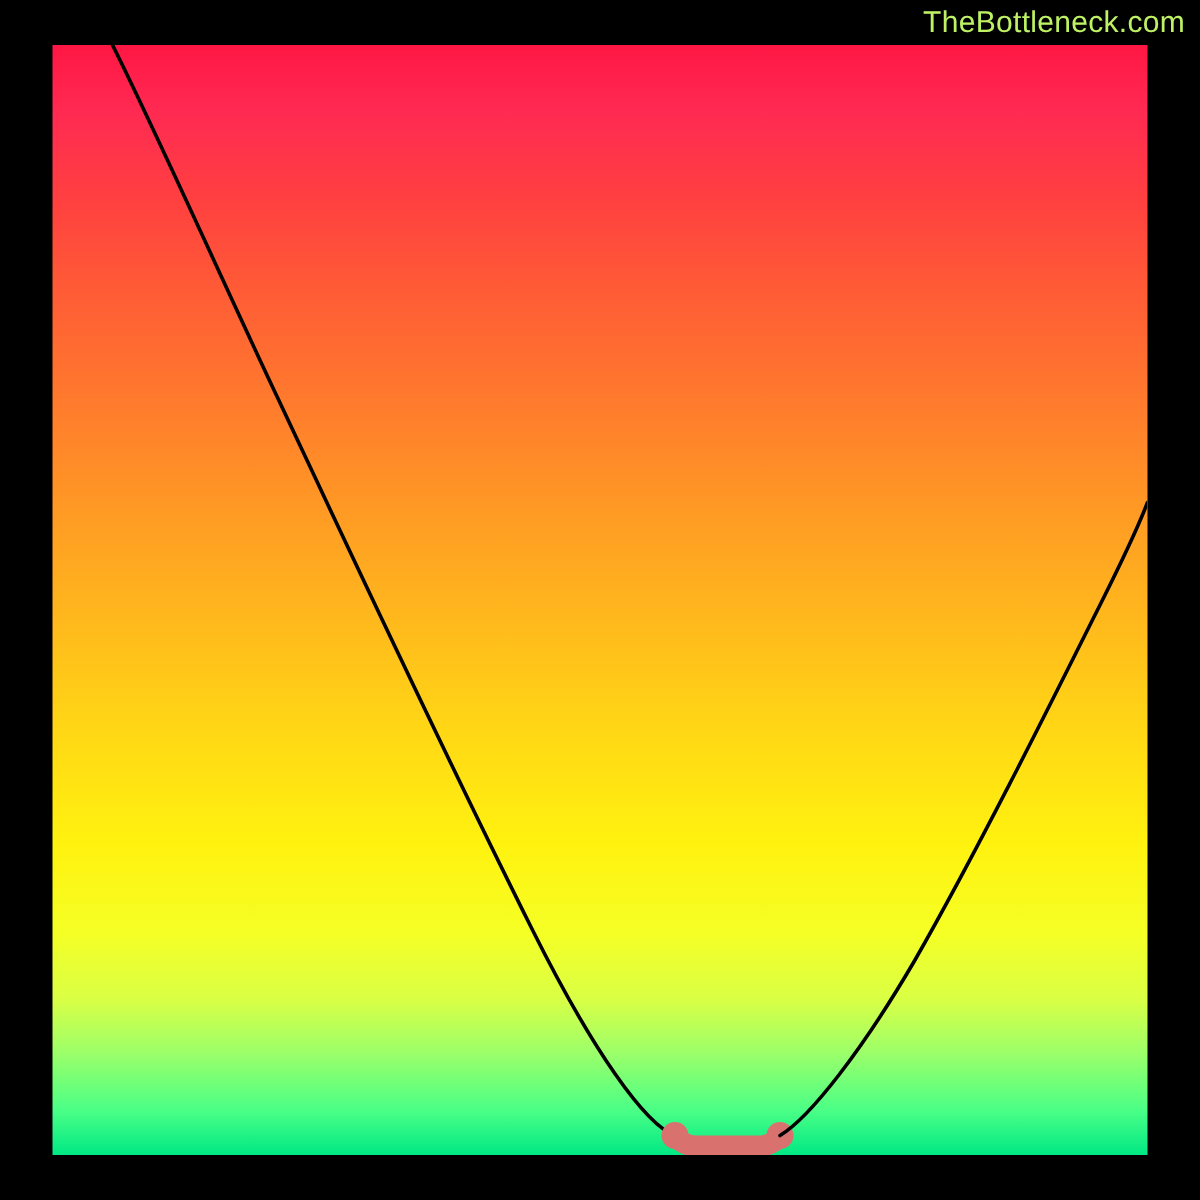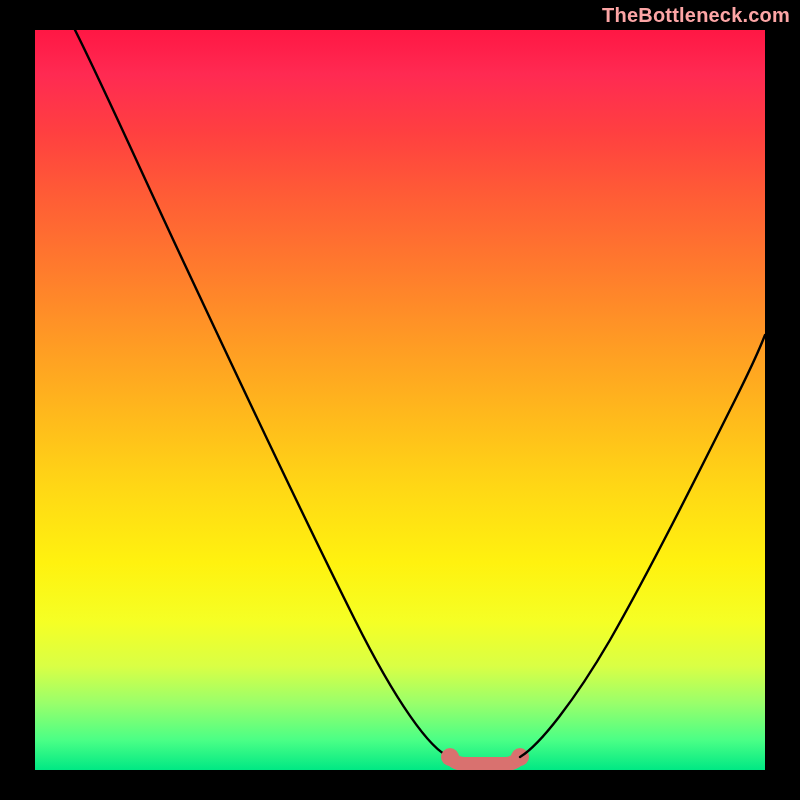--- a/index.html
+++ b/index.html
@@ -14,23 +14,23 @@
   .frame {
     position: relative;
     width: 800px;
     height: 800px;
     background: #000;
   }
   .watermark {
     position: absolute;
     top: 4px;
     right: 10px;
-    color: #fca5a5;
+    color: #bef264;
     font-size: 20px;
-    font-weight: 700;
+    font-weight: 400;
     letter-spacing: 0.2px;
     z-index: 5;
     user-select: none;
   }
   .plot-area {
     position: absolute;
     left: 35px;
     top: 30px;
     width: 730px;
     height: 740px;

